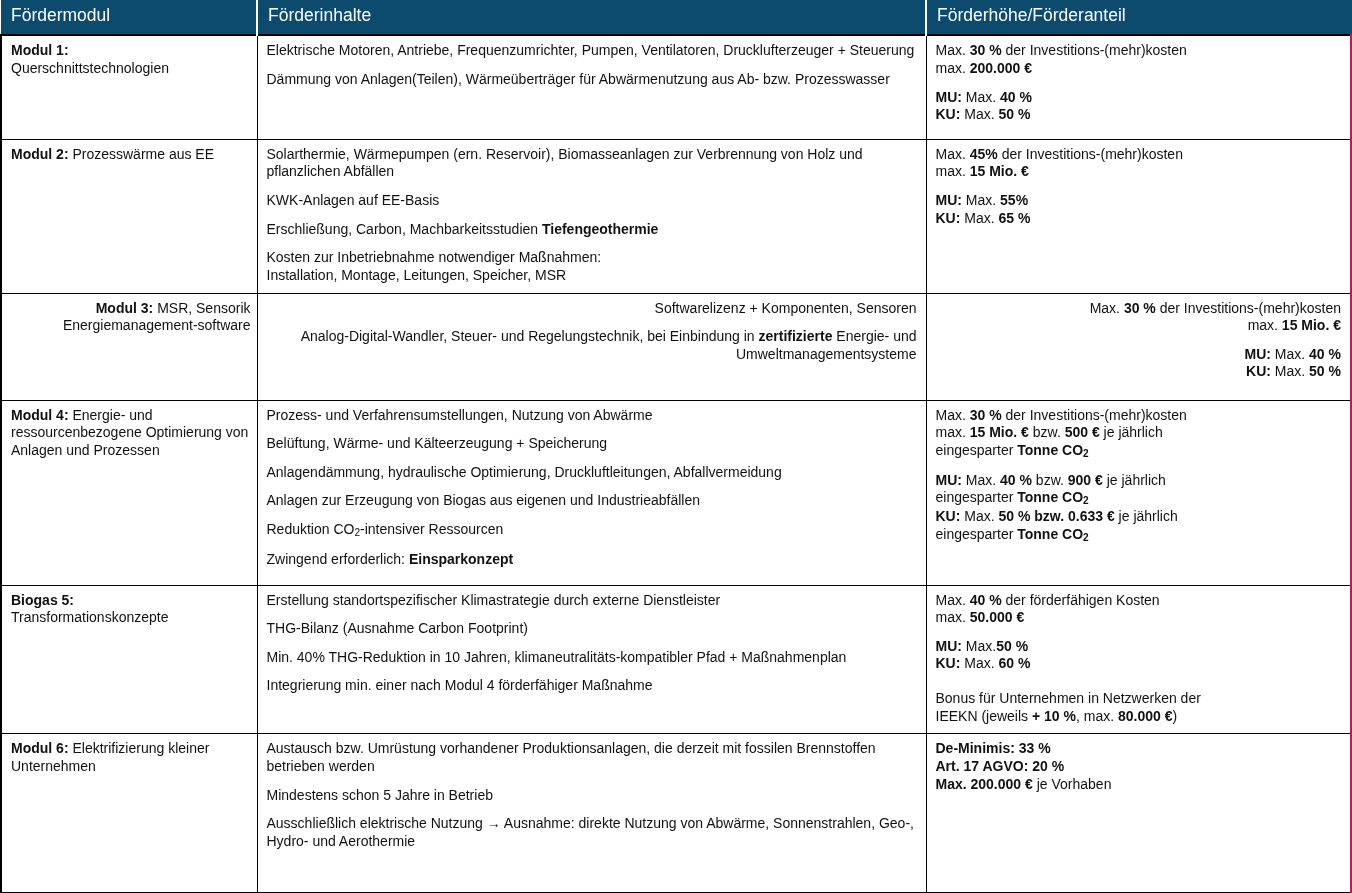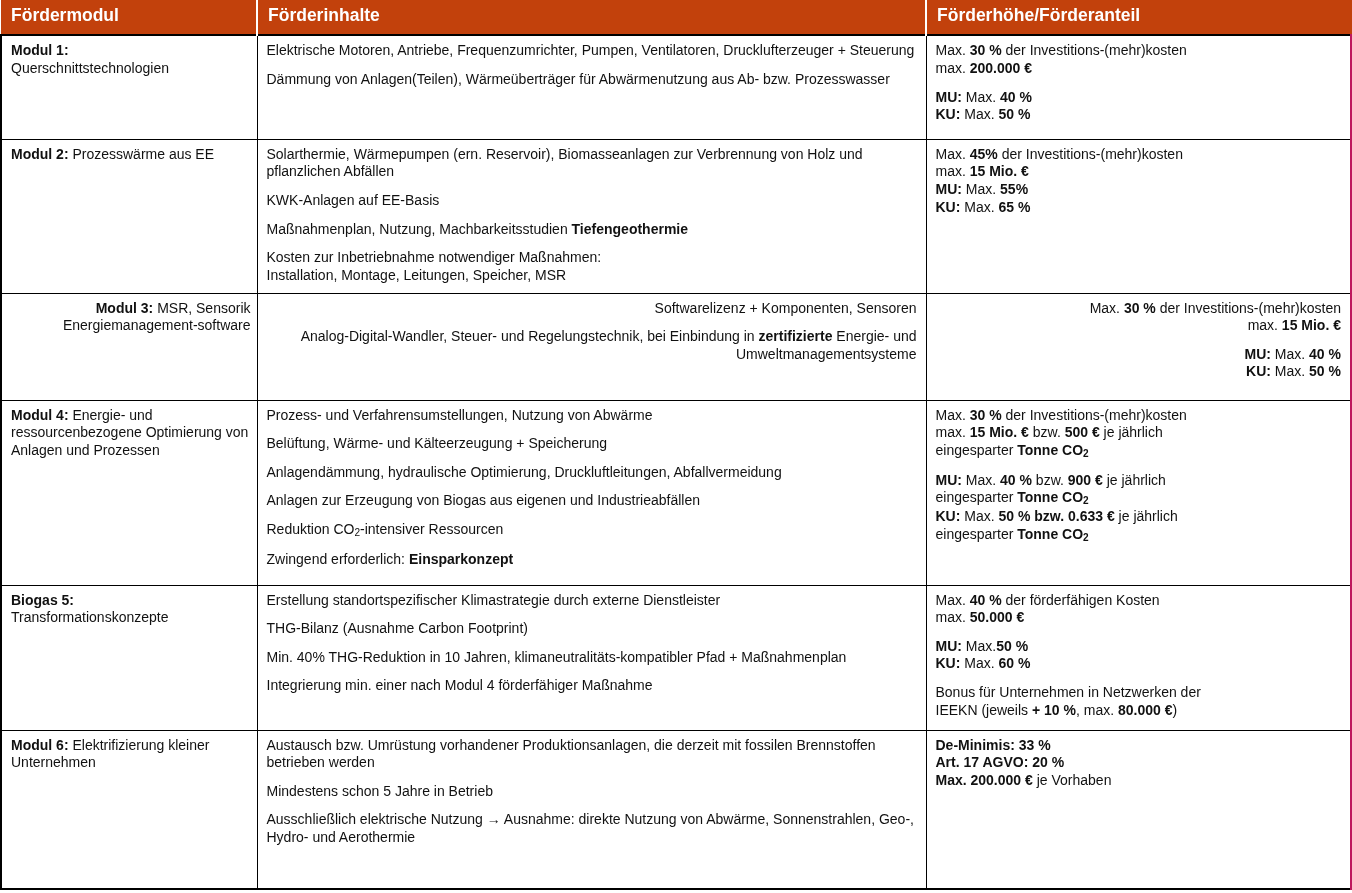--- a/index.html
+++ b/index.html
@@ -21,23 +21,23 @@
     border-collapse: collapse;
     table-layout: fixed;
   }
 
   .funding-table col.c1 { width: 256px; }
   .funding-table col.c2 { width: 669px; }
   .funding-table col.c3 { width: 427px; }
 
   
   thead th {
-    background: #c2410c;
+    background: #0c4a6e;
     color: #ffffff;
-    font-weight: bold;
+    font-weight: normal;
     font-size: 17.5px;
     text-align: left;
     padding: 6px 10px 9px 10px;
     height: 34px;
     box-sizing: border-box;
     border-right: 2px solid #ffffff;
     vertical-align: top;
     line-height: 1.1;
   }
   thead th:last-child { border-right: none; }
@@ -122,33 +122,33 @@
       <td class="cell-module">
         <div class="para tight">
           <b>Modul 2:</b>
           <span>Prozesswärme aus EE</span>
         </div>
       </td>
       <td class="cell-contents">
         <div class="para">Solarthermie, Wärmepumpen (ern. Reservoir), Biomasseanlagen zur Verbrennung von Holz und pflanzlichen Abfällen</div>
         <div class="para">KWK-Anlagen auf EE-Basis</div>
         <div class="para">
-          <span>Maßnahmenplan, Nutzung, Machbarkeitsstudien </span><b>Tiefengeothermie</b>
+          <span>Erschließung, Carbon, Machbarkeitsstudien </span><b>Tiefengeothermie</b>
         </div>
         <div class="para tight">
           <span>Kosten zur Inbetriebnahme notwendiger Maßnahmen:</span><br>
           <span>Installation, Montage, Leitungen, Speicher, MSR</span>
         </div>
       </td>
       <td class="cell-funding">
         <div class="para tight">
           <span>Max. </span><b>45%</b><span> der Investitions-(mehr)kosten</span><br>
           <span>max. </span><b>15 Mio. €</b>
         </div>
-        <div class="para tight" style="">
+        <div class="para tight" style="margin-top:11px">
           <b>MU:</b><span> Max. </span><b>55%</b><br>
           <b>KU:</b><span> Max. </span><b>65 %</b>
         </div>
       </td>
     </tr>
 
     <tr class="row-m3">
       <td class="cell-module">
         <div class="para tight">
           <b>Modul 3:</b>
@@ -222,21 +222,21 @@
       </td>
       <td class="cell-funding">
         <div class="para tight">
           <span>Max. </span><b>40 %</b><span> der förderfähigen Kosten</span><br>
           <span>max. </span><b>50.000 €</b>
         </div>
         <div class="para tight" style="margin-top:11px">
           <b>MU:</b><span> Max.</span><b>50 %</b><br>
           <b>KU:</b><span> Max. </span><b>60 %</b>
         </div>
-        <div class="para tight" style="margin-top:11px">
+        <div class="para tight" style="margin-top:17px">
           <span>Bonus für Unternehmen in Netzwerken der</span><br>
           <span>IEEKN (jeweils </span><b>+ 10 %</b><span>, max. </span><b>80.000 €</b><span>)</span>
         </div>
       </td>
     </tr>
 
     <tr class="row-m6">
       <td class="cell-module">
         <div class="para tight">
           <b>Modul 6:</b>

